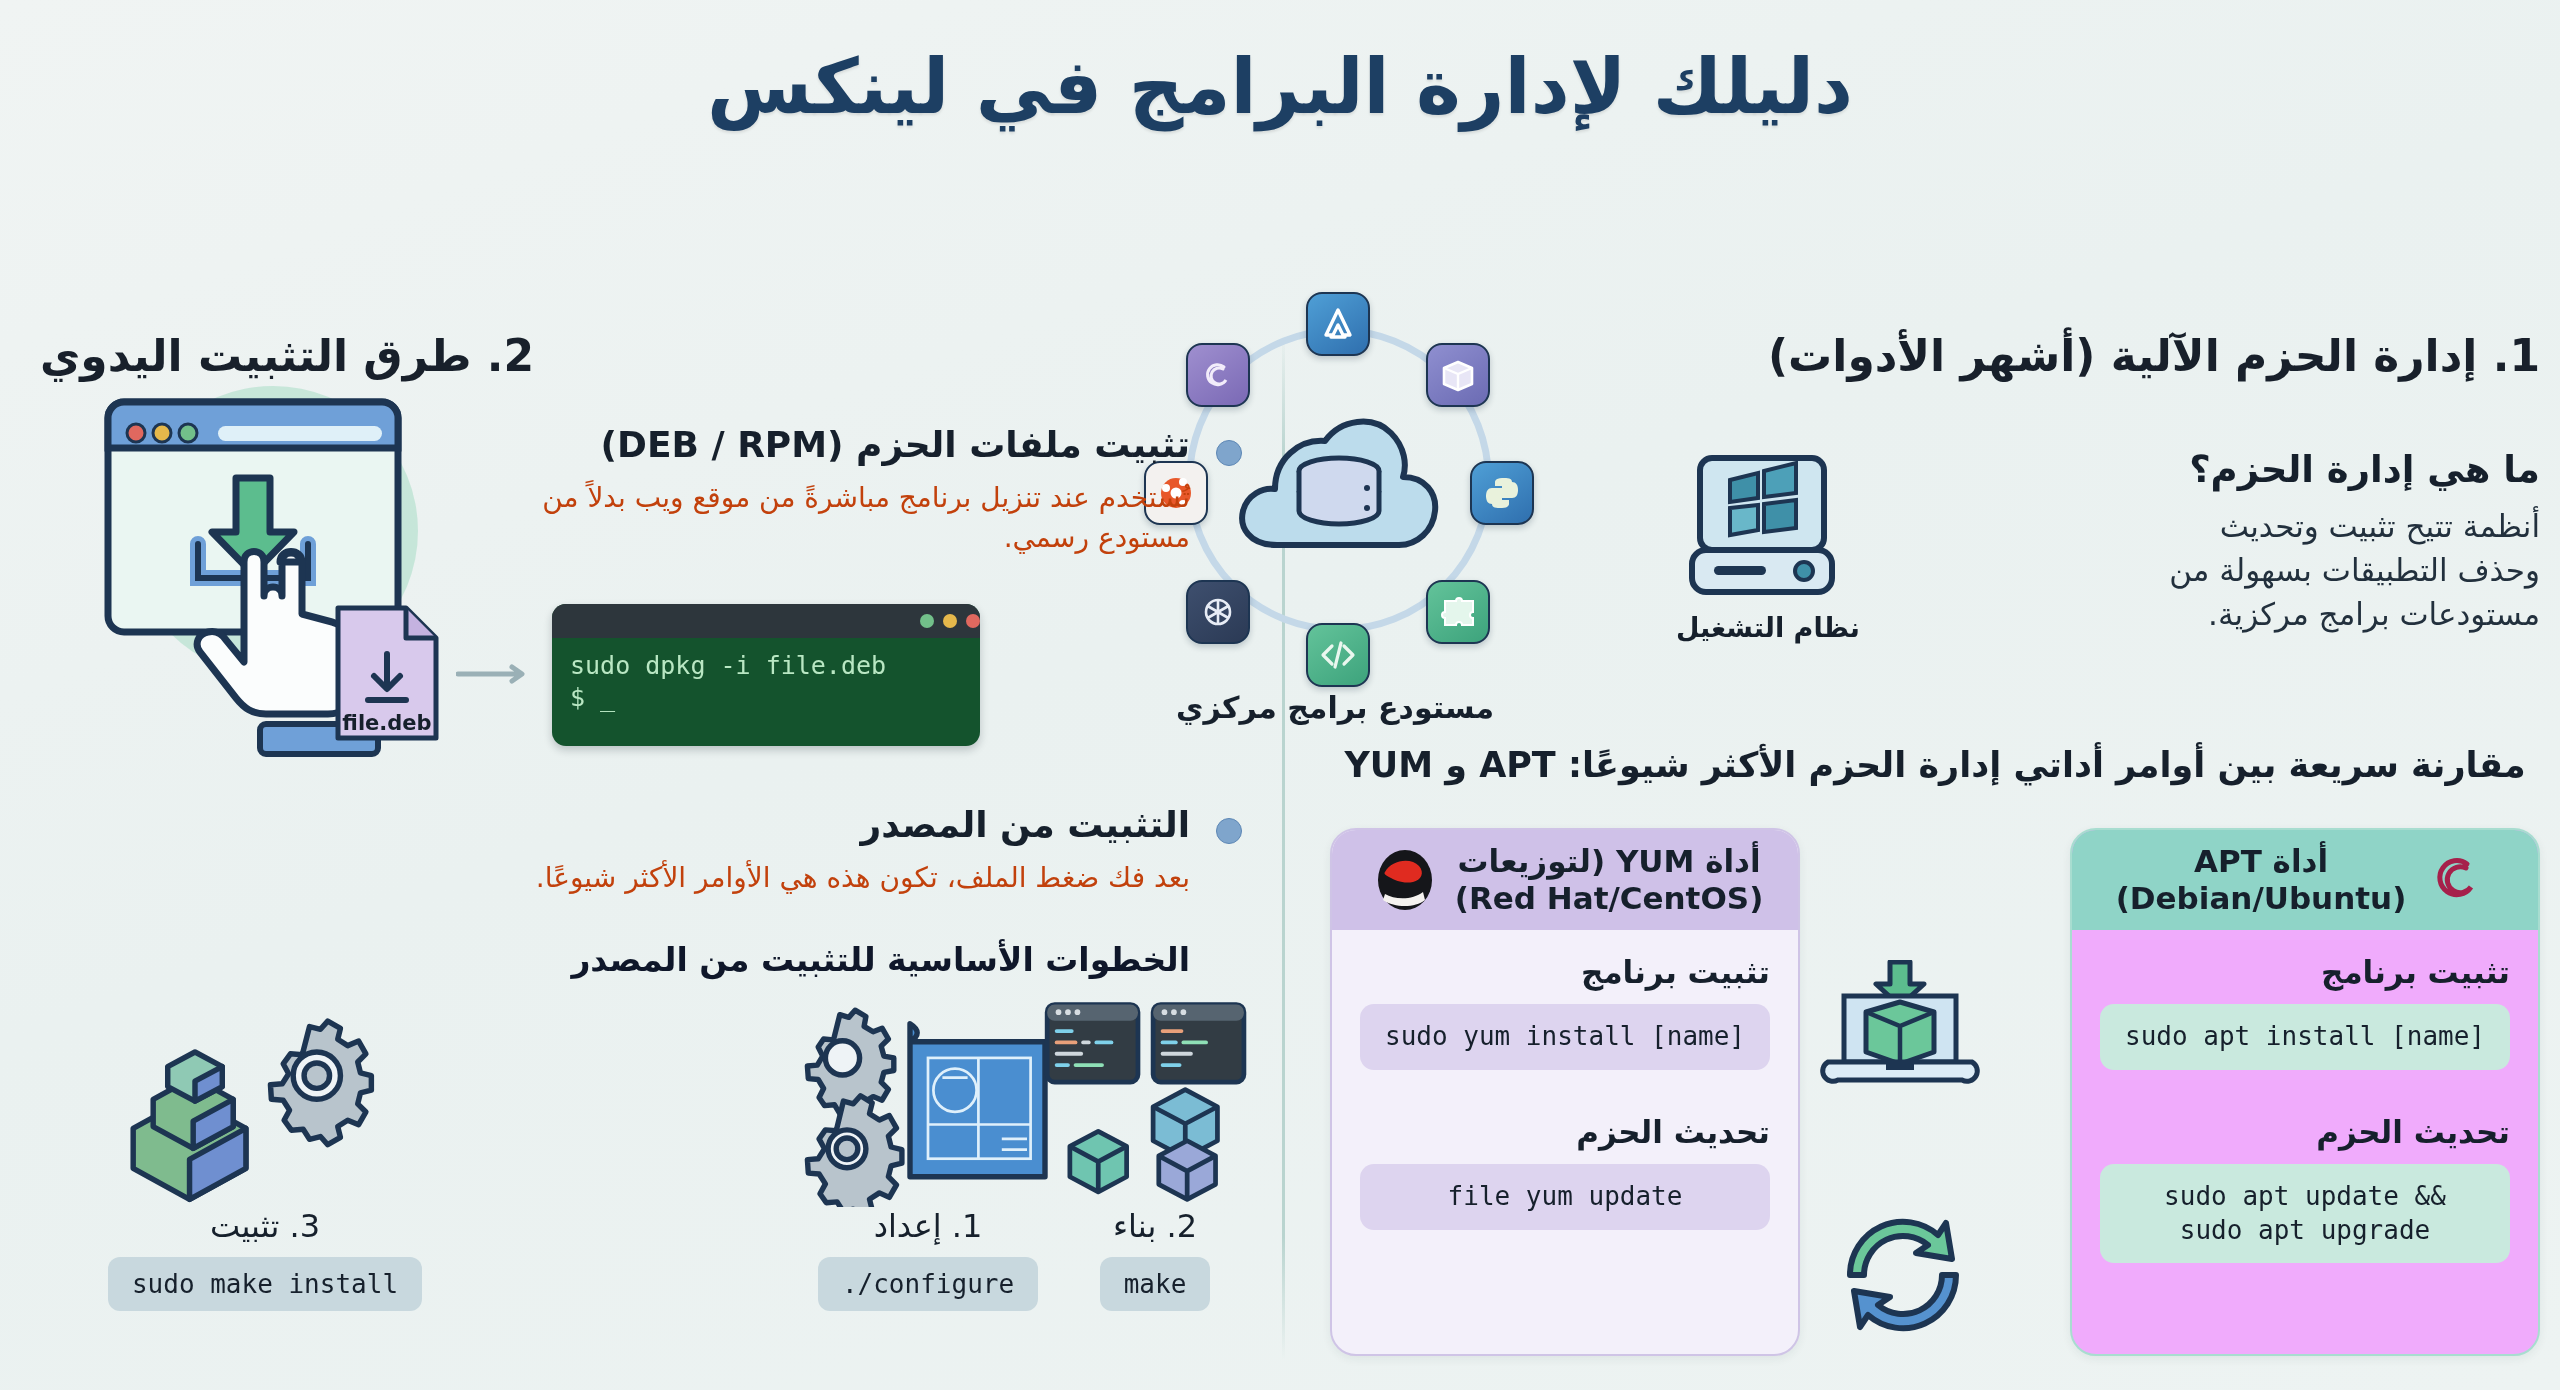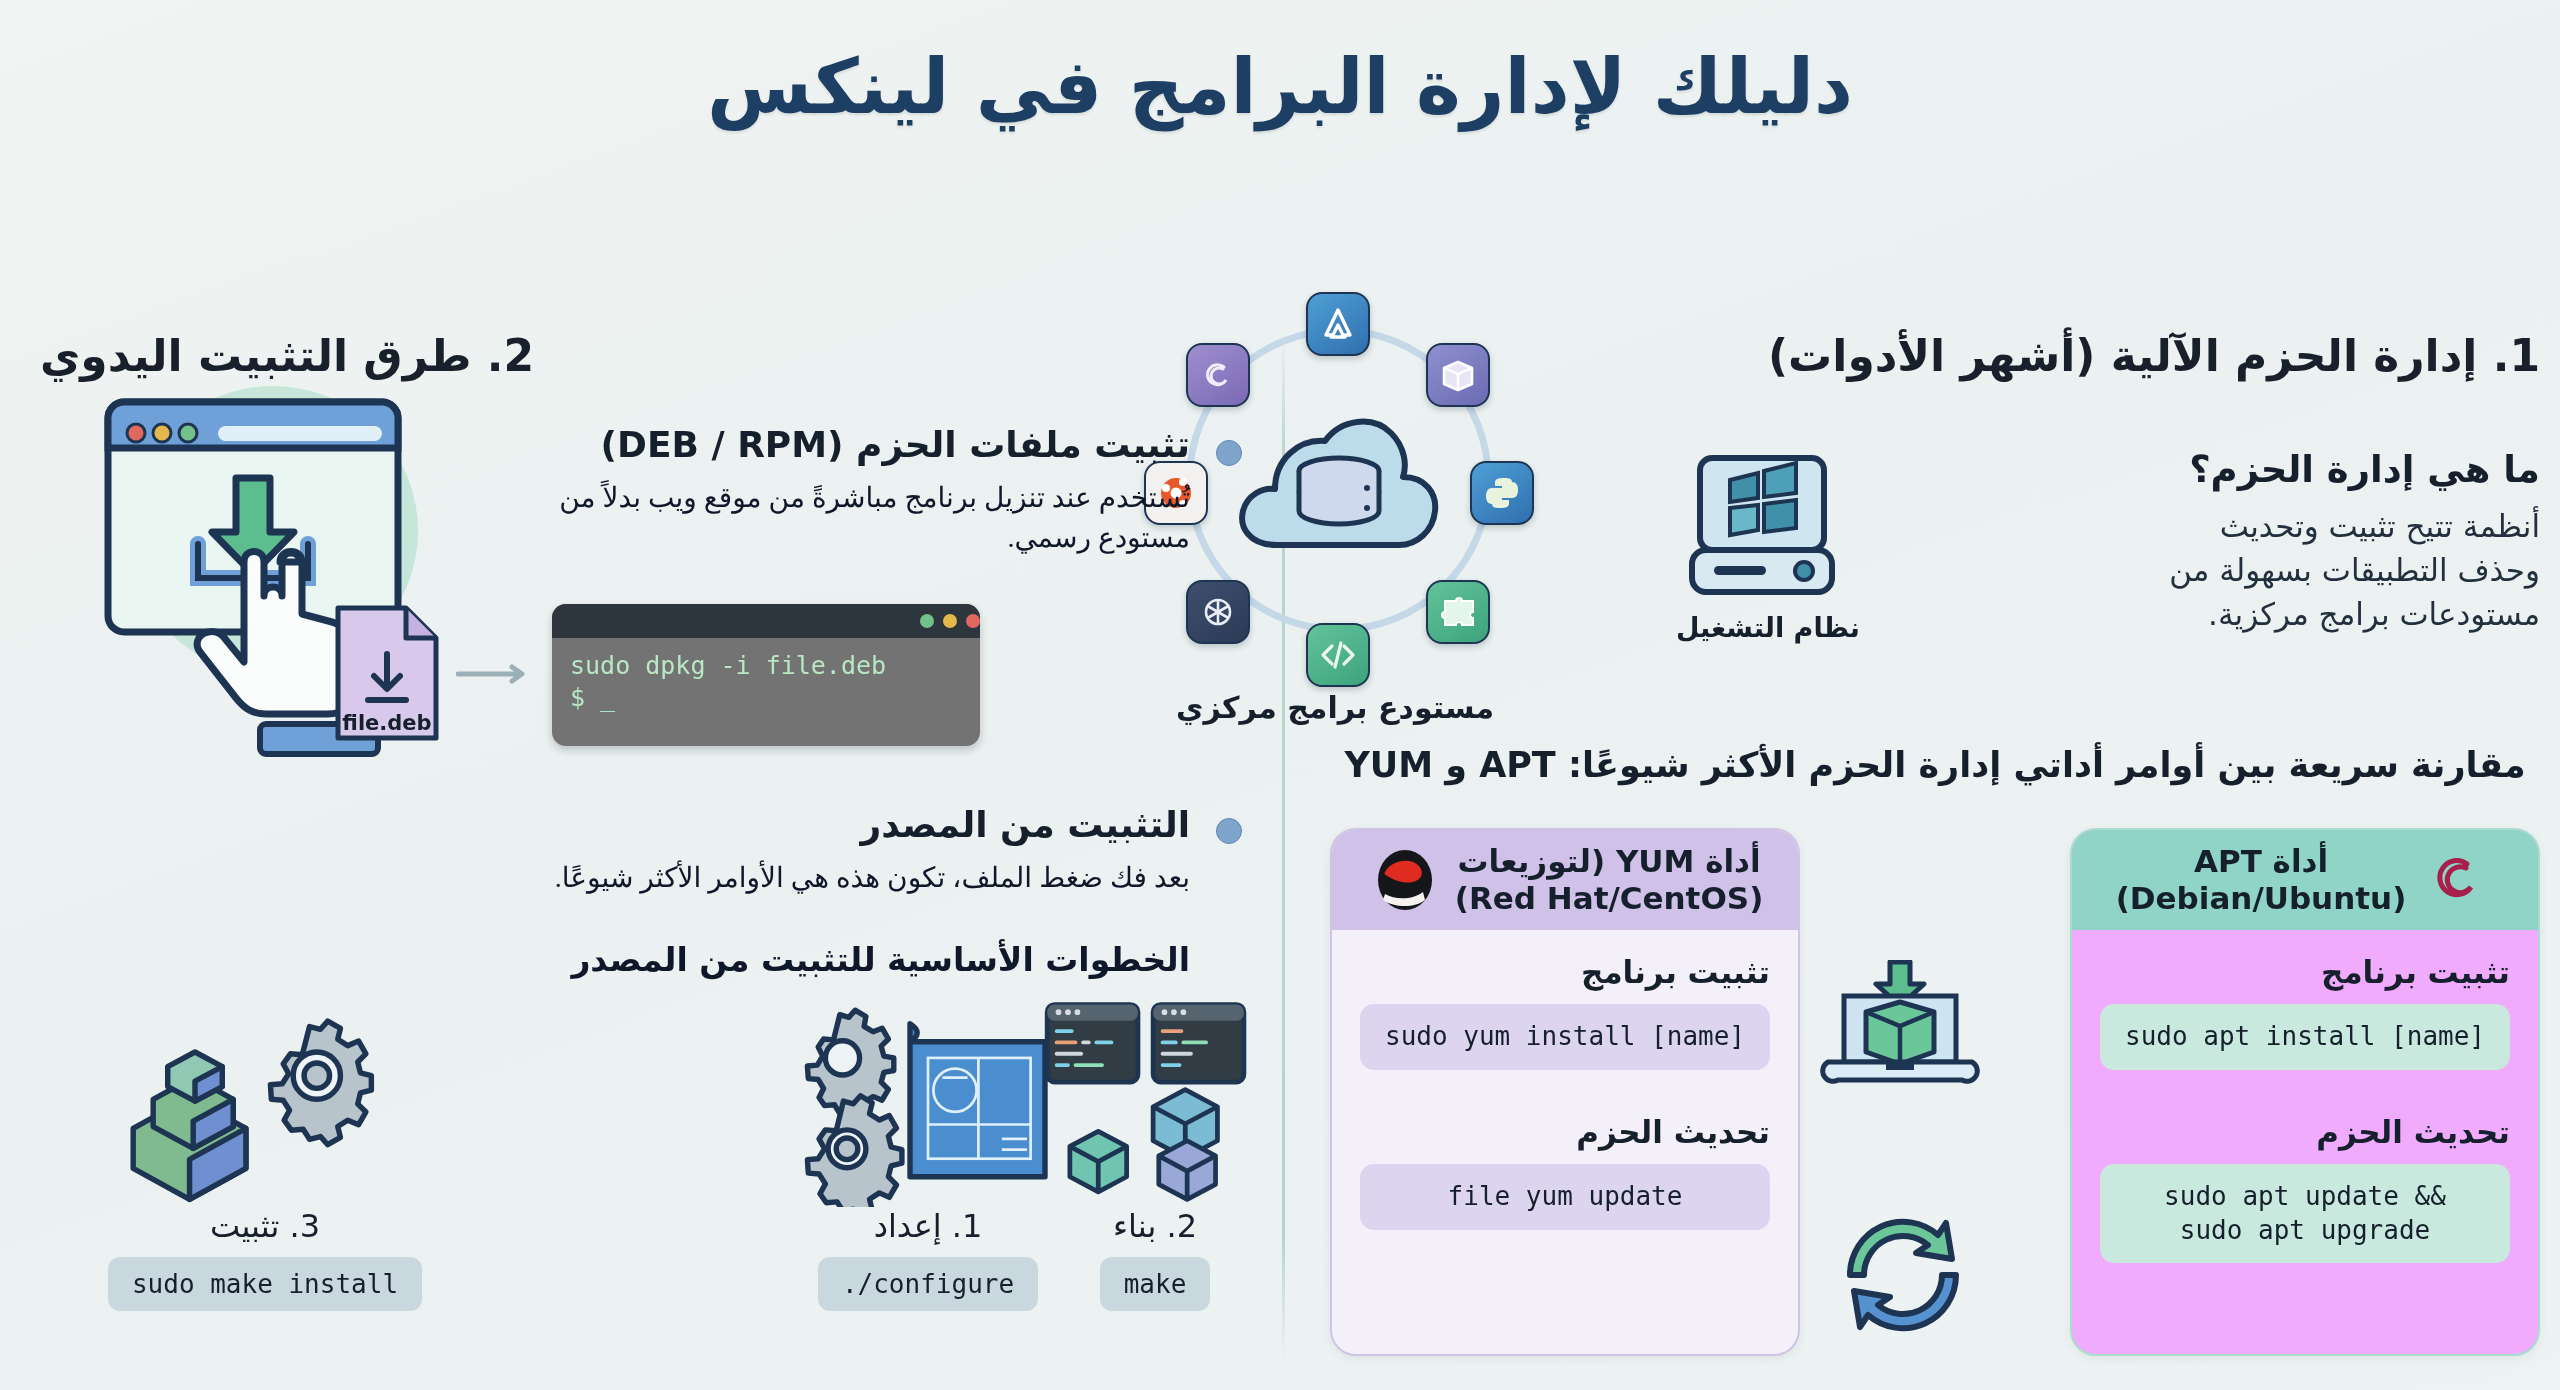--- a/index.html
+++ b/index.html
@@ -140,37 +140,37 @@
   .b2-dot { left: 1216px; top: 818px; }
 
   .bullet-title {
     position: absolute; font-size: 36px; font-weight: 700; color: #16202c;
     direction: rtl; text-align: right;
   }
   .b1-title { left: 500px; top: 424px; width: 690px; }
   .b2-title { left: 500px; top: 804px; width: 690px; }
 
   .bullet-body {
-    position: absolute; font-size: 28px; line-height: 1.42; color: #0f172a;
-    direction: rtl; text-align: right; font-family: Liberation Serif, serif;
+    position: absolute; font-size: 28px; line-height: 1.42; color: #c2410c;
+    direction: rtl; text-align: right;
   }
   .b1-body { left: 480px; top: 478px; width: 710px; }
   .b2-body { left: 480px; top: 858px; width: 710px; }
 
   .steps-head {
     position: absolute; left: 480px; top: 940px; width: 710px;
     font-size: 33px; font-weight: 700; color: #0f172a; direction: rtl; text-align: right;
   }
 
   
   .deb-file { position: absolute; left: 330px; top: 602px; width: 114px; height: 142px; }
   .deb-arrow { position: absolute; left: 456px; top: 662px; width: 84px; height: 24px; }
   .terminal {
     position: absolute; left: 552px; top: 604px; width: 428px; height: 142px;
-    background: #737373; border-radius: 14px; overflow: hidden;
+    background: #14532d; border-radius: 14px; overflow: hidden;
     box-shadow: 0 4px 9px rgba(20,30,40,0.22);
   }
   .term-bar { height: 34px; background: #2d363c; display: flex; align-items: center; gap: 9px; padding-left: 14px; }
   .term-dot { width: 14px; height: 14px; border-radius: 50%; }
   .term-body {
     padding: 12px 18px 0 18px; direction: ltr; text-align: left;
     font-family: "DejaVu Sans Mono", "Liberation Mono", monospace;
     font-size: 25px; line-height: 1.28; color: #b9e7c3;
   }
 

